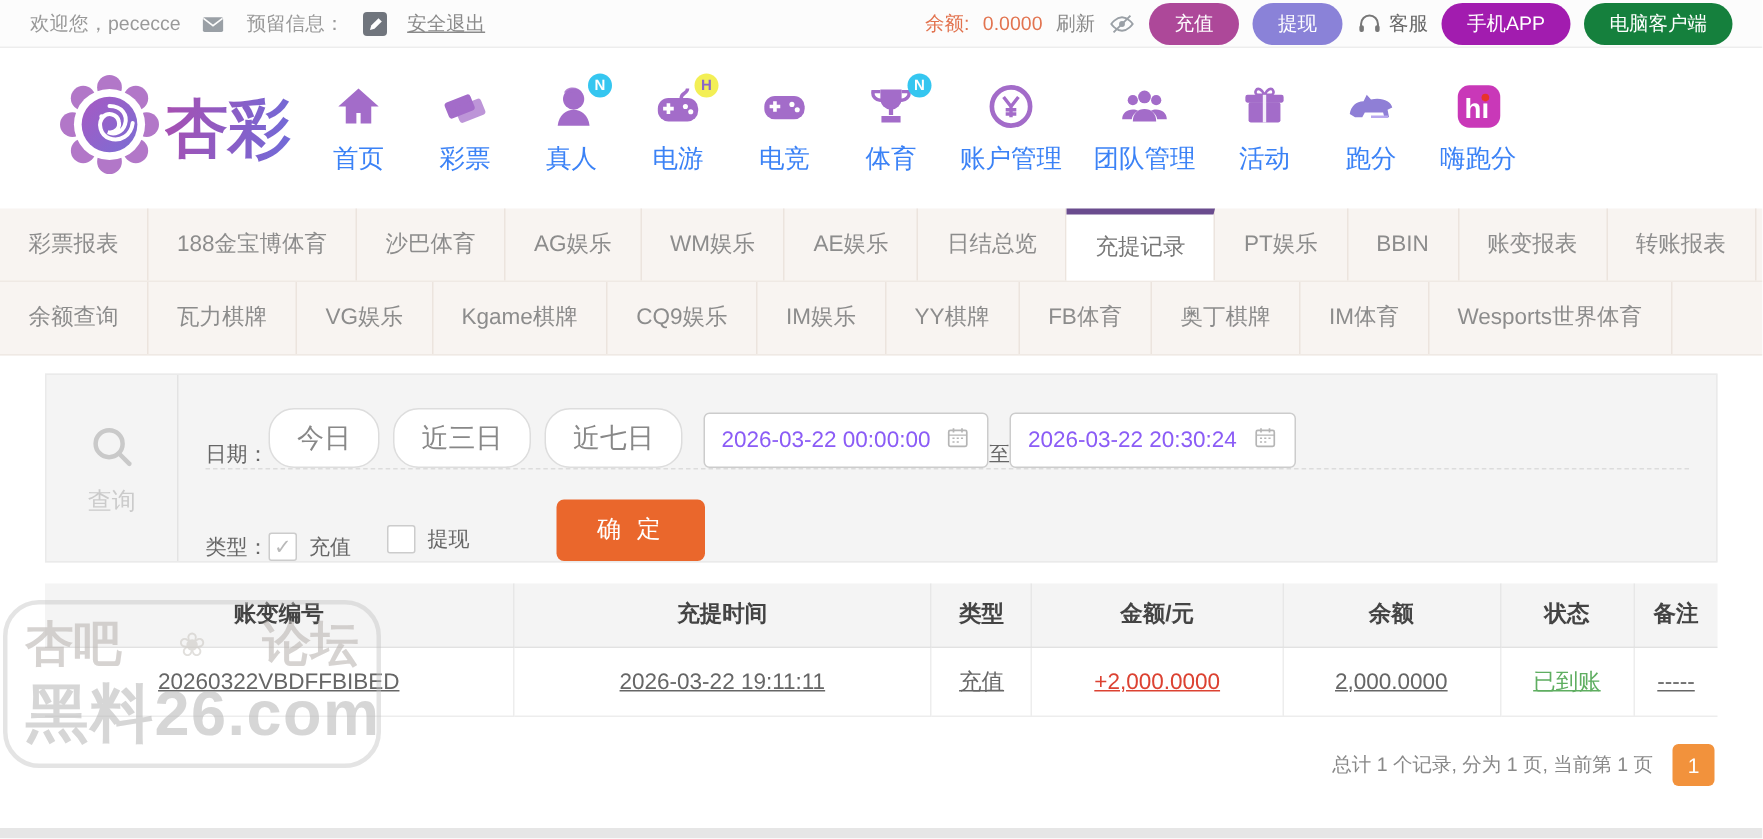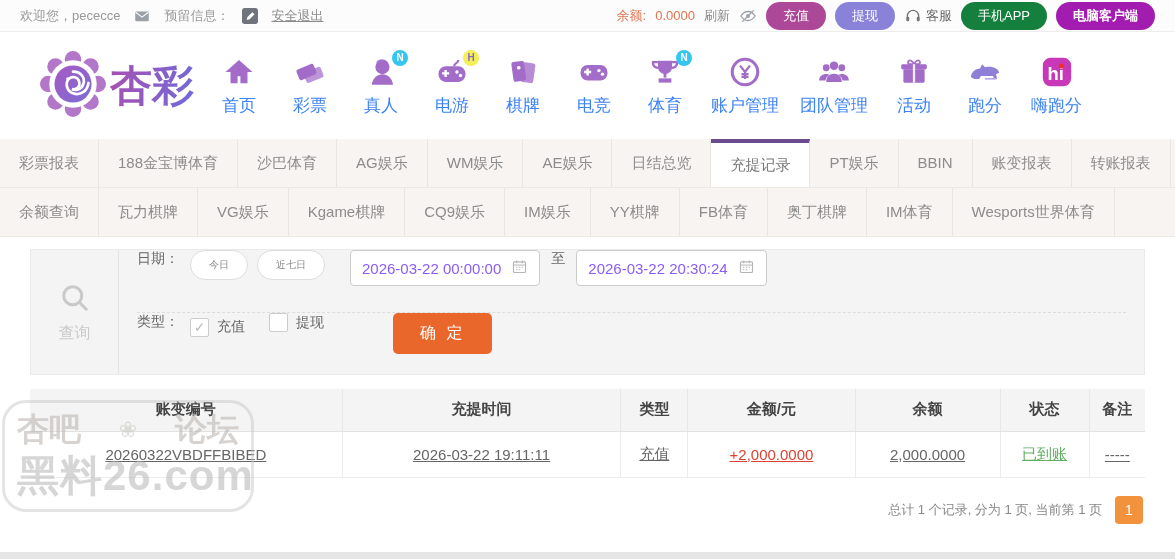--- a/index.html
+++ b/index.html
@@ -13,22 +13,22 @@
   .topbar-left { display:flex; align-items:center; gap:13px; }
   .topbar-right { display:flex; align-items:center; gap:9px; }
   .logout { color:#8a8a8a; text-decoration:underline; cursor:pointer; }
   .balance-label,.balance-value { color:#e2734f; }
   .refresh { color:#888; cursor:pointer; }
   .ico16 svg { width:16px; height:16px; vertical-align:middle; }
   .ico18 svg { width:18px; height:18px; vertical-align:middle; }
   .pill { border:none; border-radius:14px; color:#fff; font-size:13px; padding:5px 17px; cursor:pointer; }
   .btn-recharge { background:#ad4899; }
   .btn-withdraw { background:#8a82d8; }
-  .btn-mobile   { background:#15803d; }
-  .btn-pc       { background:#a21caf;font-weight:bold; }
+  .btn-mobile   { background:#a21caf; }
+  .btn-pc       { background:#15803d; }
   .service { color:#666; display:inline-flex; align-items:center; gap:4px; cursor:pointer; }
 
   
   .navbar { height:107px; display:flex; align-items:center; padding:0 8px 0 40px; background:#fff; }
   .logo { display:flex; align-items:center; margin-right:16px; cursor:pointer; }
   .logo svg { width:66px; height:66px; }
   .logo-text { font-size:42px; font-weight:bold; margin-left:4px;
                background:linear-gradient(100deg,#a94fb0,#6f6bd9);
                -webkit-background-clip:text; background-clip:text;
                color:#9457b8; -webkit-text-fill-color:transparent; }
@@ -49,24 +49,24 @@
   .tab { padding:0 19px; height:48px; line-height:48px; font-size:15px; color:#8c8c8c;
          border-right:1px solid #ece4de; cursor:pointer; white-space:nowrap; }
   .tab.active { background:#fff; border-top:4px solid #6a4c8e; line-height:44px; color:#777; }
 
   
   .filter-panel { margin:12px 30px 0; background:#f4f4f4; border:1px solid #eaeaea; display:flex; }
   .filter-left { width:88px; border-right:1px solid #e3e3e3; display:flex; flex-direction:column;
                  align-items:center; justify-content:center; color:#cbcbcb; font-size:16px; gap:3px; }
   .filter-left svg { width:36px; height:36px; }
   .filter-right { flex:1; padding:0 18px; }
-  .frow { display:flex; align-items:flex-start; height:62px; gap:11px; font-size:14px; color:#666; }
+  .frow { display:flex; align-items:flex-end; height:62px; font-size:14px; color:#666; }
   .frow + .frow { border-top:1px dashed #dcdcdc; }
   .range-pill { background:#fff; border:1px solid #ddd; border-radius:17px; padding:7px 18px;
-                color:#888; font-size:10px; cursor:pointer; }
+                color:#888; font-size:18px; cursor:pointer; }
   .date-input { background:#fff; border:1px solid #ccc; border-radius:4px; padding:7px 11px;
                 display:inline-flex; align-items:center; gap:10px; color:#8b5cf6; font-size:15px; cursor:pointer; }
   .date-input svg { width:17px; height:17px; }
   .to-label { color:#666; }
   .type-opt { display:inline-flex; align-items:center; gap:8px; margin-right:24px; cursor:pointer; color:#666; }
   .cb { width:19px; height:19px; border:1px solid #ccc; background:#fff; border-radius:2px;
         display:inline-flex; align-items:center; justify-content:center; color:#b9b9b9; font-size:14px; }
   .submit-btn { margin-left:34px; background:#ea672c; border:none; border-radius:5px; color:#fff;
                 font-size:16px; padding:10px 27px; cursor:pointer; letter-spacing:3px; }
 
@@ -202,30 +202,20 @@
        <span class="nav-ico"><svg viewBox="0 0 24 24">
             <g>
               <path d="M13.5 8c0-2.5 3-2 3-4.5" stroke="#a36cc9" stroke-width="1.6" fill="none"></path>
               <rect x="2.5" y="8" width="19" height="11" rx="5" fill="#a36cc9"></rect>
               <path d="M7.5 10.5v5M5 13h5" stroke="#fff" stroke-width="1.7"></path>
               <circle cx="15.5" cy="12" r="1.2" fill="#fff"></circle>
               <circle cx="18" cy="14.5" r="1.2" fill="#fff"></circle>
             </g>
           </svg><i class="badge badge-h">H</i></span>
        <span class="nav-label">电游</span>
-     </div>
-      <div class="nav-item">
-       <span class="nav-ico"><svg viewBox="0 0 24 24">
-            <g fill="#a36cc9">
-              <rect x="4.5" y="4.5" width="9" height="14" rx="1.5" transform="rotate(-8 9 11.5)"></rect>
-              <rect x="11" y="5.5" width="9" height="14" rx="1.5" transform="rotate(8 15.5 12.5)" opacity=".78"></rect>
-              <circle cx="9" cy="9" r="1.3" fill="#fff"></circle>
-            </g>
-          </svg></span>
-       <span class="nav-label">棋牌</span>
      </div>
       <div class="nav-item">
        <span class="nav-ico"><svg viewBox="0 0 24 24">
             <g>
               <rect x="2.5" y="7" width="19" height="11" rx="5" fill="#a36cc9"></rect>
               <path d="M7.5 9.5v5M5 12h5" stroke="#fff" stroke-width="1.7"></path>
               <circle cx="15.5" cy="11" r="1.2" fill="#fff"></circle>
               <circle cx="18" cy="13.5" r="1.2" fill="#fff"></circle>
             </g>
           </svg></span>
@@ -330,20 +320,21 @@
           <circle cx="10.5" cy="10.5" r="6" fill="none" stroke="#c9c9c9" stroke-width="2"></circle>
           <path d="M15 15l4.5 4.5" stroke="#c9c9c9" stroke-width="2" stroke-linecap="round"></path>
         </svg></span>
     <span>查询</span>
   </div>
   <div class="filter-right">
     <div class="frow">
       <span>日期：</span>
       <span id="quick-ranges" style="display:inline-flex;gap:9px;">
           <button class="range-pill">今日</button>
+          <button class="range-pill">近三日</button>
           <button class="range-pill">近七日</button>
         </span>
       <span class="date-input" style="margin-left:14px;">
         <span>2026-03-22 00:00:00</span>
         <span><svg viewBox="0 0 24 24">
               <rect x="3.5" y="5.5" width="17" height="15" rx="1.5" fill="none" stroke="#b5b5b5" stroke-width="1.6"></rect>
               <path d="M3.5 10h17" stroke="#b5b5b5" stroke-width="1.4"></path>
               <path d="M8 3.5v4M16 3.5v4" stroke="#b5b5b5" stroke-width="1.6"></path>
               <path d="M7 13h2M11 13h2M15 13h2M7 16.5h2M11 16.5h2" stroke="#b5b5b5" stroke-width="1.4"></path>
             </svg></span>

